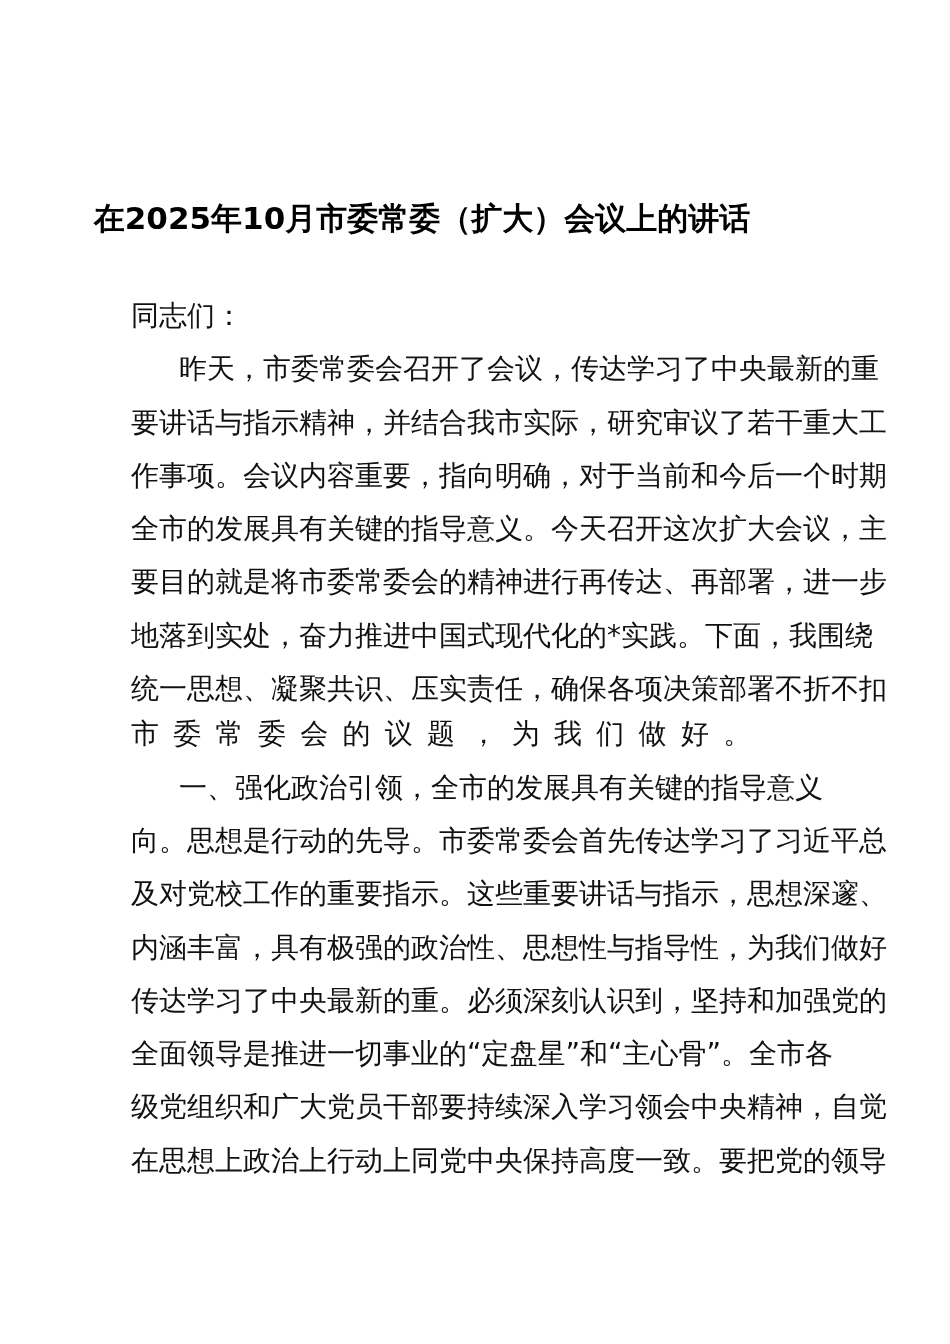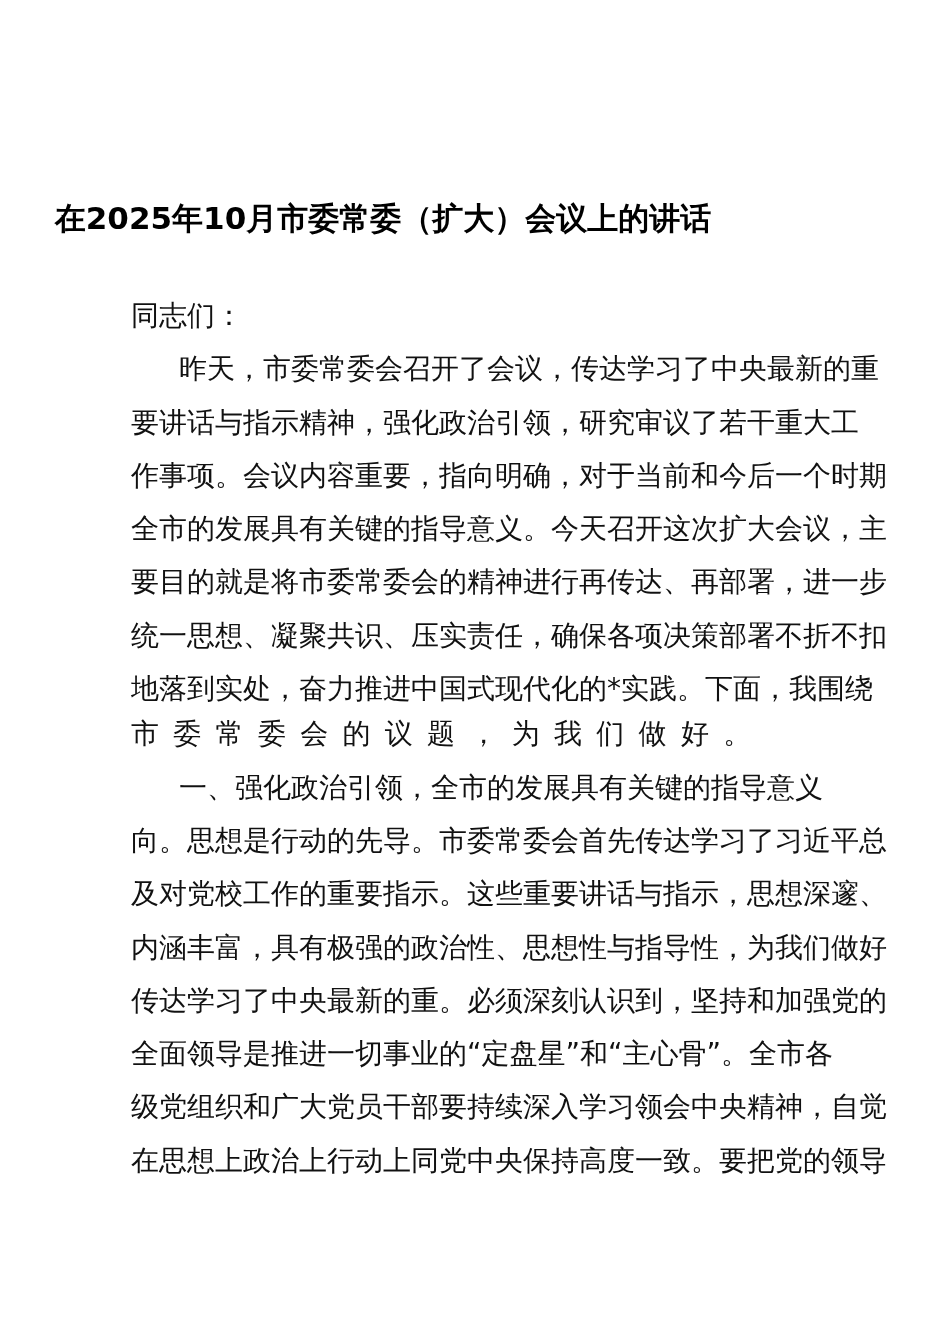--- a/index.html
+++ b/index.html
@@ -27,20 +27,21 @@
     left: 0;
     top: 196px;
     width: 766px;
     text-align: center;
     font-size: 31px;
     line-height: 44px;
     font-weight: bold;
     letter-spacing: 0px;
     color: #000000;
     font-family: "DejaVu Sans", "Liberation Sans", sans-serif;
+    padding-left: 39px;
   }
   .body-text {
     position: absolute;
     left: 131px;
     top: 293px;
     width: 690px;
   }
   .line {
     height: 45.3px;
     line-height: 45.3px;
@@ -66,26 +67,26 @@
 </head>
 <body>
 
 <div class="page">
   <div class="title">在2025年10月市委常委（扩大）会议上的讲话</div>
 
   <div class="body-text">
     <div class="line" style="letter-spacing:0;">同志们：</div>
 
     <div class="line justify indent">昨天，市委常委会召开了会议，传达学习了中央最新的重</div>
-    <div class="line justify">要讲话与指示精神，强化政治引领，研究审议了若干重大工</div>
+    <div class="line justify">要讲话与指示精神，并结合我市实际，研究审议了若干重大工</div>
     <div class="line justify">作事项。会议内容重要，指向明确，对于当前和今后一个时期</div>
     <div class="line justify">全市的发展具有关键的指导意义。今天召开这次扩大会议，主</div>
     <div class="line justify">要目的就是将市委常委会的精神进行再传达、再部署，进一步</div>
+    <div class="line justify">地落到实处，奋力推进中国式现代化的*实践。下面，我围绕</div>
     <div class="line justify">统一思想、凝聚共识、压实责任，确保各项决策部署不折不扣</div>
-    <div class="line justify">地落到实处，奋力推进中国式现代化的*实践。下面，我围绕</div>
     <div class="line" style="letter-spacing:14.3px;">市委常委会的议题，为我们做好。</div>
 
     <div class="line justify indent">一、强化政治引领，全市的发展具有关键的指导意义</div>
     <div class="line justify">向。思想是行动的先导。市委常委会首先传达学习了习近平总</div>
     <div class="line justify">及对党校工作的重要指示。这些重要讲话与指示，思想深邃、</div>
     <div class="line justify">内涵丰富，具有极强的政治性、思想性与指导性，为我们做好</div>
     <div class="line justify">传达学习了中央最新的重。必须深刻认识到，坚持和加强党的</div>
     <div class="line justify">全面领导是推进一切事业的“定盘星”和“主心骨”。全市各</div>
     <div class="line justify">级党组织和广大党员干部要持续深入学习领会中央精神，自觉</div>
     <div class="line justify">在思想上政治上行动上同党中央保持高度一致。要把党的领导</div>

